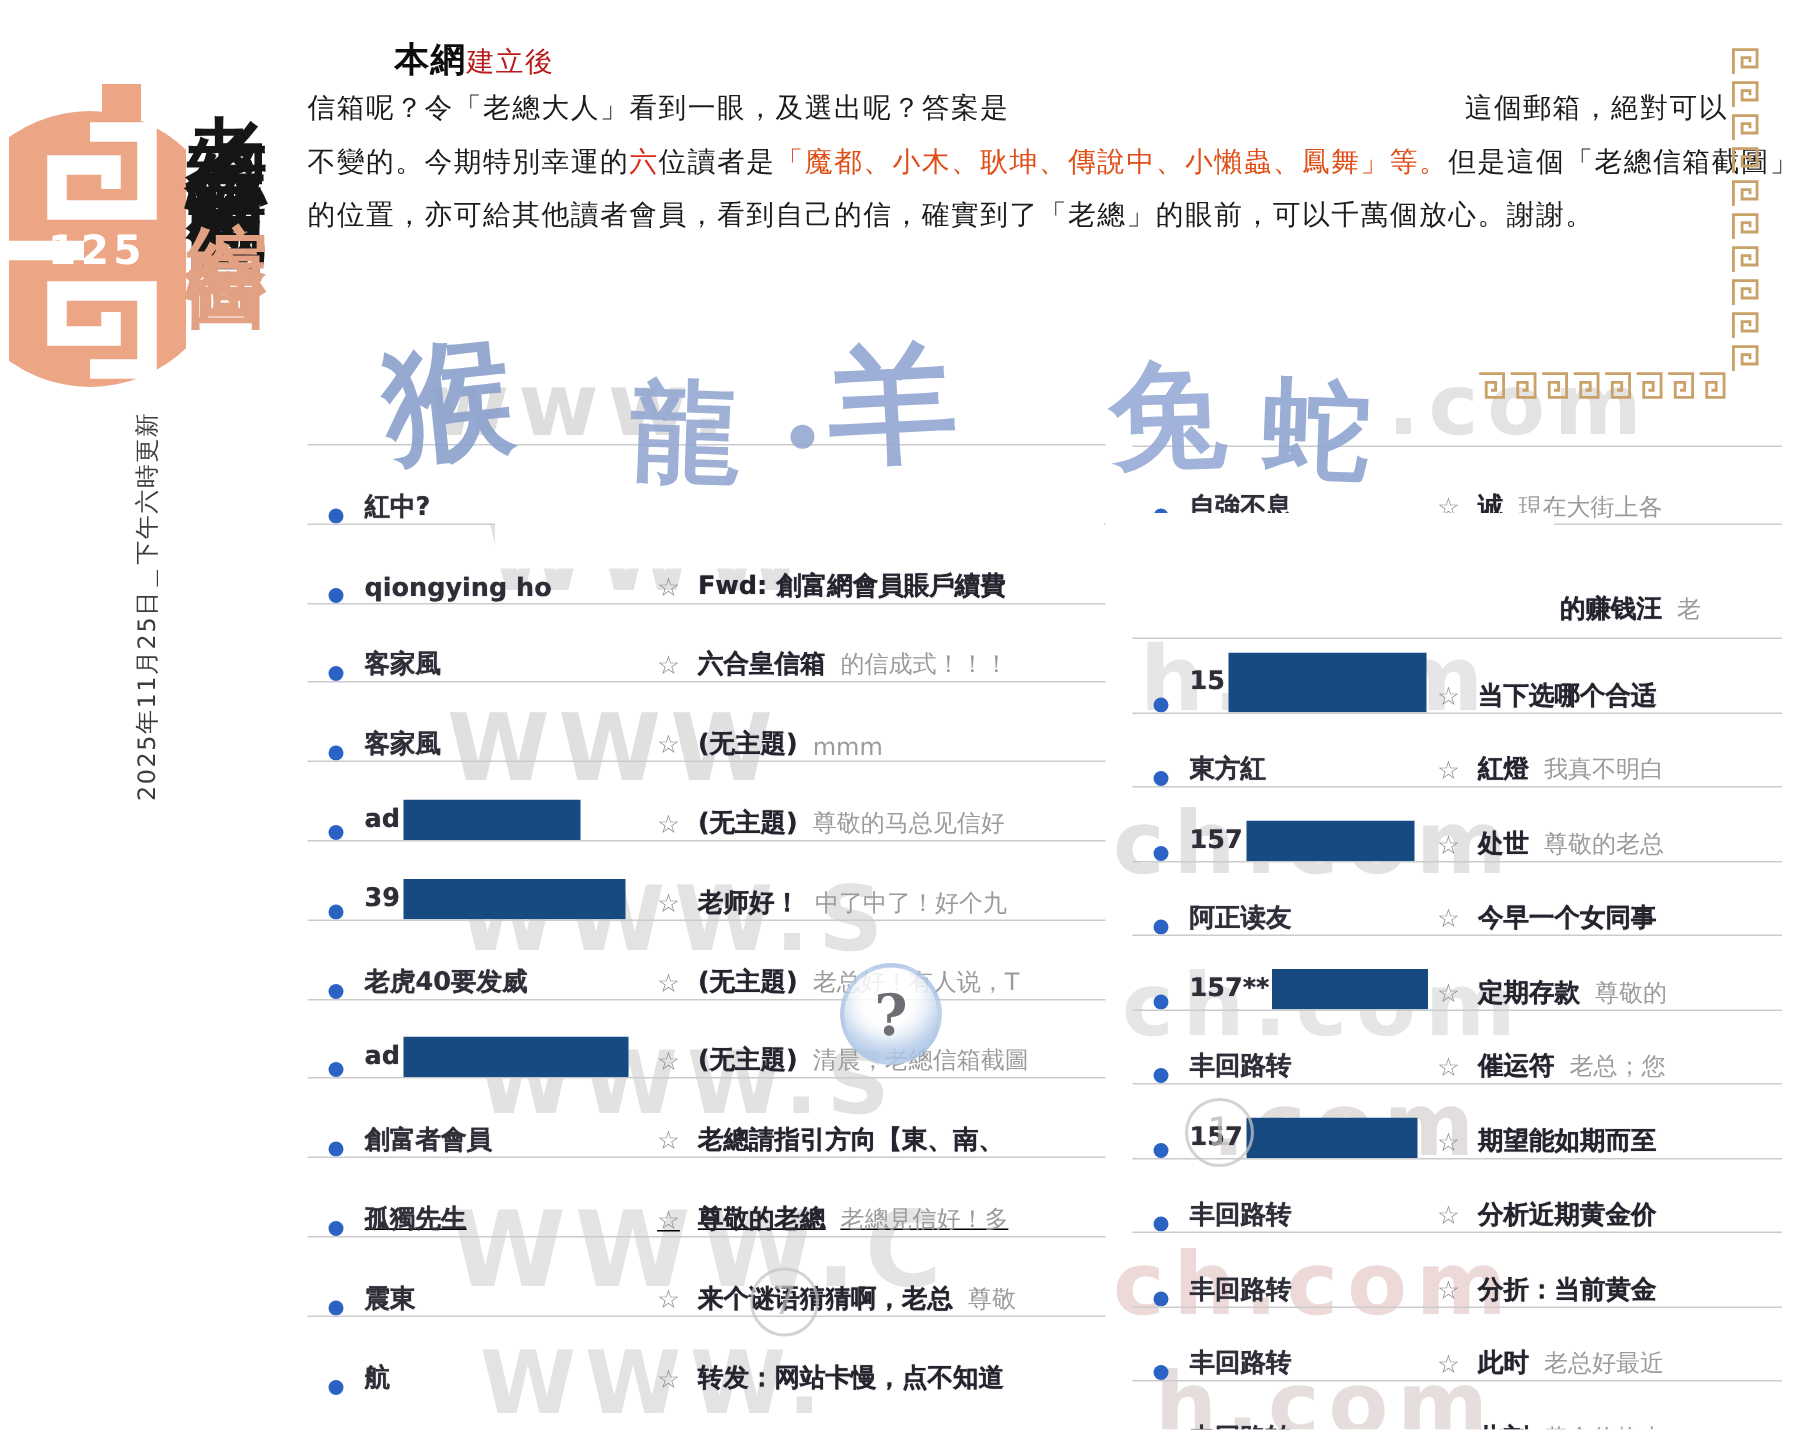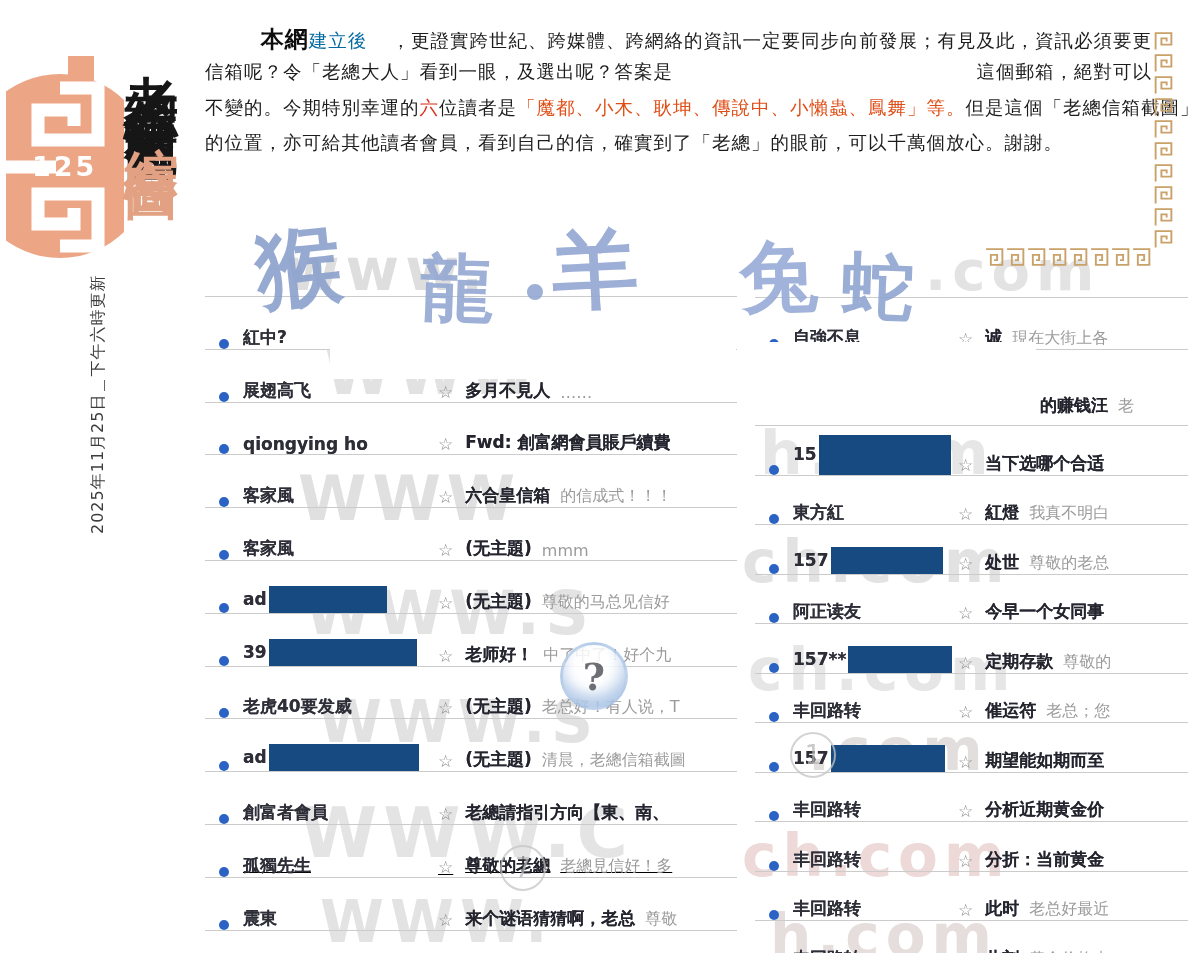--- a/index.html
+++ b/index.html
@@ -13,21 +13,21 @@
           letter-spacing:12px;color:#161616;line-height:64px;}
   #vtitle .salmon{color:#e2a183;}
   #update-note{position:absolute;left:88px;top:534px;transform:rotate(-90deg);
           transform-origin:0 0;white-space:nowrap;font-size:16px;color:#3c3c3c;
           letter-spacing:1px;z-index:2;}
   
   #intro{position:absolute;left:205px;top:24px;width:947px;z-index:2;
          font-size:18.5px;color:#1c1c1c;letter-spacing:1px;}
   .iline{display:flex;align-items:baseline;height:35.4px;white-space:nowrap;}
   .seg-em{font-weight:bold;font-size:23px;color:#0d0d0d;margin-left:24px;}
-  .seg-faded{color:#0369a1;}
+  .seg-faded{color:#b91c1c;}
   .seg-p{color:#1c1c1c;}
   .seg-magenta{color:#c63ab8;}
   .seg-red{color:#d92e1a;}
   .seg-orange{color:#e04e17;}
   .gapflex{flex:1;}
   
   .wm{position:absolute;font-weight:bold;white-space:nowrap;z-index:1;letter-spacing:6px;}
   .zo{position:absolute;font-weight:bold;white-space:nowrap;z-index:4;opacity:.9;
       font-family:"DejaVu Serif",serif;}
   .cnum{position:absolute;width:42px;height:42px;border:2px solid #c5c5c5;border-radius:50%;
@@ -86,21 +86,20 @@
   <div id="vtitle"><span>老總信箱截圖</span><span class="salmon">綜合圖</span></div>
 
   <div id="update-note">2025年11月25日＿下午六時更新</div>
 
   <div id="intro">
       <div class="iline">
         <span style="display: inline-block; width: 34px;"></span>
         <span class="seg-em">本網</span>
         <span class="seg-faded">建立後</span>
         <span style="display: inline-block; width: 26px;"></span>
-        <span class="seg-p">，更證實跨世紀、跨媒體、跨網絡的資訊一定要同步向前發展；有見及此，資訊必須要更</span>
       </div>
       <div class="iline">
         <span class="seg-p">信箱呢？令「老總大人」看到一眼，及選出呢？答案是</span>
         <span class="gapflex"></span>
         <span class="seg-p">這個郵箱，絕對可以</span>
       </div>
       <div class="iline">
         <span class="seg-p">不變的。今期特別幸運的</span>
         <span class="seg-red">六</span>
         <span class="seg-p">位讀者是</span>
@@ -139,27 +138,20 @@
 
   <div id="mail-left" class="mailcol">
       <div class="mrow" style="height: 52.8px;">
         <span class="dot"></span>
         <span class="sender">紅中?</span>
         <span class="subj" style="margin-left: 122px;">(无主題)</span>
         <span class="prev">新…</span>
       </div>
       <div class="mrow" style="height: 52.8px;">
         <span class="dot"></span>
-        <span class="sender">展翅高飞</span>
-        <span class="star">☆</span>
-        <span class="subj">多月不見人</span>
-        <span class="prev">……</span>
-      </div>
-      <div class="mrow" style="height: 52.8px;">
-        <span class="dot"></span>
         <span class="sender">qiongying ho</span>
         <span class="star">☆</span>
         <span class="subj">Fwd: 創富網會員賬戶續費</span>
       </div>
       <div class="mrow" style="height: 52.8px;">
         <span class="dot"></span>
         <span class="sender">客家風</span>
         <span class="star">☆</span>
         <span class="subj">六合皇信箱</span>
         <span class="prev">的信成式！！！</span>

